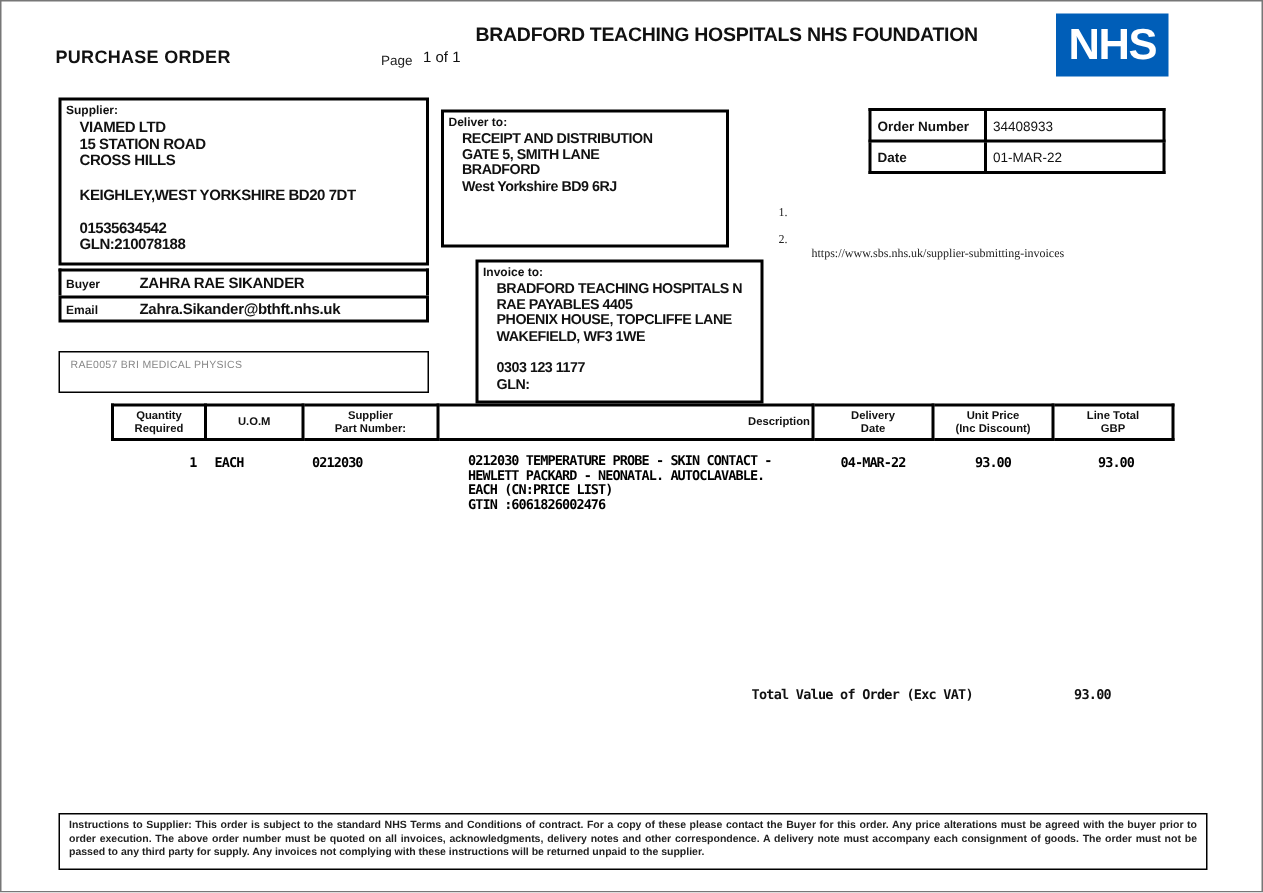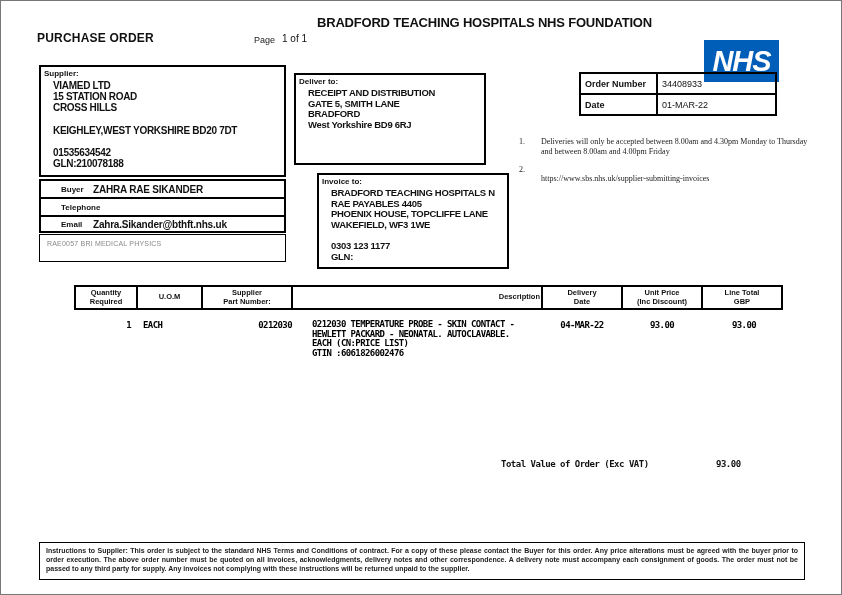--- a/index.html
+++ b/index.html
@@ -4,22 +4,22 @@
 <style>
   * { margin:0; padding:0; box-sizing:border-box; }
   html,body { width:842px; height:595px; background:#fff; font-family:"Liberation Sans",sans-serif; color:#111; }
   .page { position:relative; width:842px; height:595px; border:1px solid #777; background:#fff; overflow:hidden; }
 
   .po-title { position:absolute; left:36px; top:30px; font-size:12px; font-weight:bold; letter-spacing:.2px; }
   .page-label { position:absolute; left:253px; top:34px; font-size:9px; color:#222; }
   .page-value { position:absolute; left:281px; top:32px; font-size:10px; }
   .org-title { position:absolute; left:316px; top:14px; width:384px; font-size:13px; font-weight:bold; letter-spacing:-.2px; }
   .nhs-logo { position:absolute; left:703px; top:8px; width:75px; height:42px; background:#005EB8; color:#fff;
-              display:flex; align-items:center; justify-content:center; font-weight:bold; font-style:italic;
-              font-size:29px; letter-spacing:-1px;margin-top:31px; }
+              display:flex; align-items:center; justify-content:center; font-weight:bold; 
+              font-size:29px; letter-spacing:-1px; }
 
   .box { position:absolute; border:2px solid #000; background:#fff; }
   .box-label { font-size:8px; font-weight:bold; padding:2px 3px 0 3px; }
   .addr { padding:2px 0 0 12px; font-size:10px; font-weight:bold; letter-spacing:-.3px; line-height:11.2px; }
   .addr div { min-height:11.2px; white-space:nowrap; }
 
   .supplier-box { left:38px; top:64px; width:247px; height:112px; }
   .deliver-box  { left:293px; top:72px; width:192px; height:92px; }
   .invoice-box  { left:293px; top:172px; width:192px; height:96px;margin-left:23px; }
   .deliver-box .addr, .invoice-box .addr { font-size:9.5px; line-height:10.6px; }
@@ -32,36 +32,36 @@
 
   .notes { position:absolute; left:518px; top:136px; width:310px; font-family:"Liberation Serif",serif; font-size:8px; color:#222; }
   .note { display:flex; margin-bottom:9px; }
   .note-num { width:22px; flex:none; }
   .note-text { width:278px; line-height:9.5px; }
   .note-link { margin-top:9px; }
 
   .contact-rows { position:absolute; left:38px; top:178px; width:247px; }
   .contact-row { border:2px solid #000; border-bottom:none; height:18px; display:flex; align-items:center; }
   .contact-row:last-child { border-bottom:2px solid #000; }
-  .contact-lbl { font-size:8px; font-weight:bold; width:52px; padding-left:20px; flex:none; }
+  .contact-lbl { font-size:8px; font-weight:bold; width:52px; padding-left:3px; flex:none; }
   .contact-val { font-size:10px; font-weight:bold; letter-spacing:-.2px; }
 
   .ref-box { left:38px; top:233px; width:247px; height:28px; border:1.5px solid #000; }
   .ref-text { font-size:7px; color:#888; padding:5px 0 0 7px; letter-spacing:.2px; }
 
-  .items { position:absolute; left:73px; top:268px; width:707px; border-collapse:collapse; table-layout:fixed;margin-top:16px; }
+  .items { position:absolute; left:73px; top:268px; width:707px; border-collapse:collapse; table-layout:fixed; }
   .items col.c1{width:62px;} .items col.c2{width:65px;} .items col.c3{width:90px;} .items col.c4{width:250px;}
   .items col.c5{width:80px;} .items col.c6{width:80px;} .items col.c7{width:80px;}
   .items th { border:2px solid #000; font-size:7.5px; font-weight:bold; text-align:center; padding:2px 1px; line-height:8.5px; height:21px; }
   .items th.desc-h { text-align:right; padding-left:4px; }
   .items td { border:none; vertical-align:top; font-family:"DejaVu Sans Mono","Liberation Mono",monospace;
               font-weight:bold; font-size:9px; letter-spacing:-.6px; padding-top:10px; color:#000; }
   .items td.qty { text-align:right; padding-right:6px; }
   .items td.uom { padding-left:6px; }
-  .items td.part { padding-left:6px;text-align:right; }
+  .items td.part { padding-left:6px; }
   .items td.desc { padding-left:20px; }
   .items td.desc div { white-space:nowrap; line-height:9.5px; }
   .items td.ddate { text-align:center; }
   .items td.uprice { text-align:center; }
   .items td.lvalue { padding-left:4px; text-align:center; }
 
   .total-line { position:absolute; left:500px; top:458px; width:300px; font-family:"DejaVu Sans Mono","Liberation Mono",monospace;
                 font-weight:bold; font-size:9px; letter-spacing:-.5px; display:flex; }
   .total-label { width:215px; }
   .total-value { }
@@ -113,38 +113,33 @@
     <tr>
       <td class="lbl">Date</td>
       <td class="val">01-MAR-22</td>
     </tr>
   </tbody>
     </table>
 
   <div class="notes">
     <div class="note">
       <div class="note-num">1.</div>
-      <div class="note-text">Deliveries will only be accepted between 8.00am and 4.30pm Monday to Thursday and between 8.00am and 4.00pm Friday</div>
     </div>
     <div class="note">
       <div class="note-num">2.</div>
       <div class="note-text">
         <div class="note-link">https://www.sbs.nhs.uk/supplier-submitting-invoices</div>
       </div>
     </div>
   </div>
 
   <div class="contact-rows">
     <div class="contact-row">
       <div class="contact-lbl">Buyer</div>
       <div class="contact-val">ZAHRA RAE SIKANDER</div>
-    </div>
-    <div class="contact-row">
-      <div class="contact-lbl">Telephone</div>
-      <div class="contact-val"></div>
     </div>
     <div class="contact-row">
       <div class="contact-lbl">Email</div>
       <div class="contact-val">Zahra.Sikander@bthft.nhs.uk</div>
     </div>
   </div>
 
   <div class="box ref-box">
     <div class="ref-text">RAE0057 BRI MEDICAL PHYSICS</div>
   </div>

